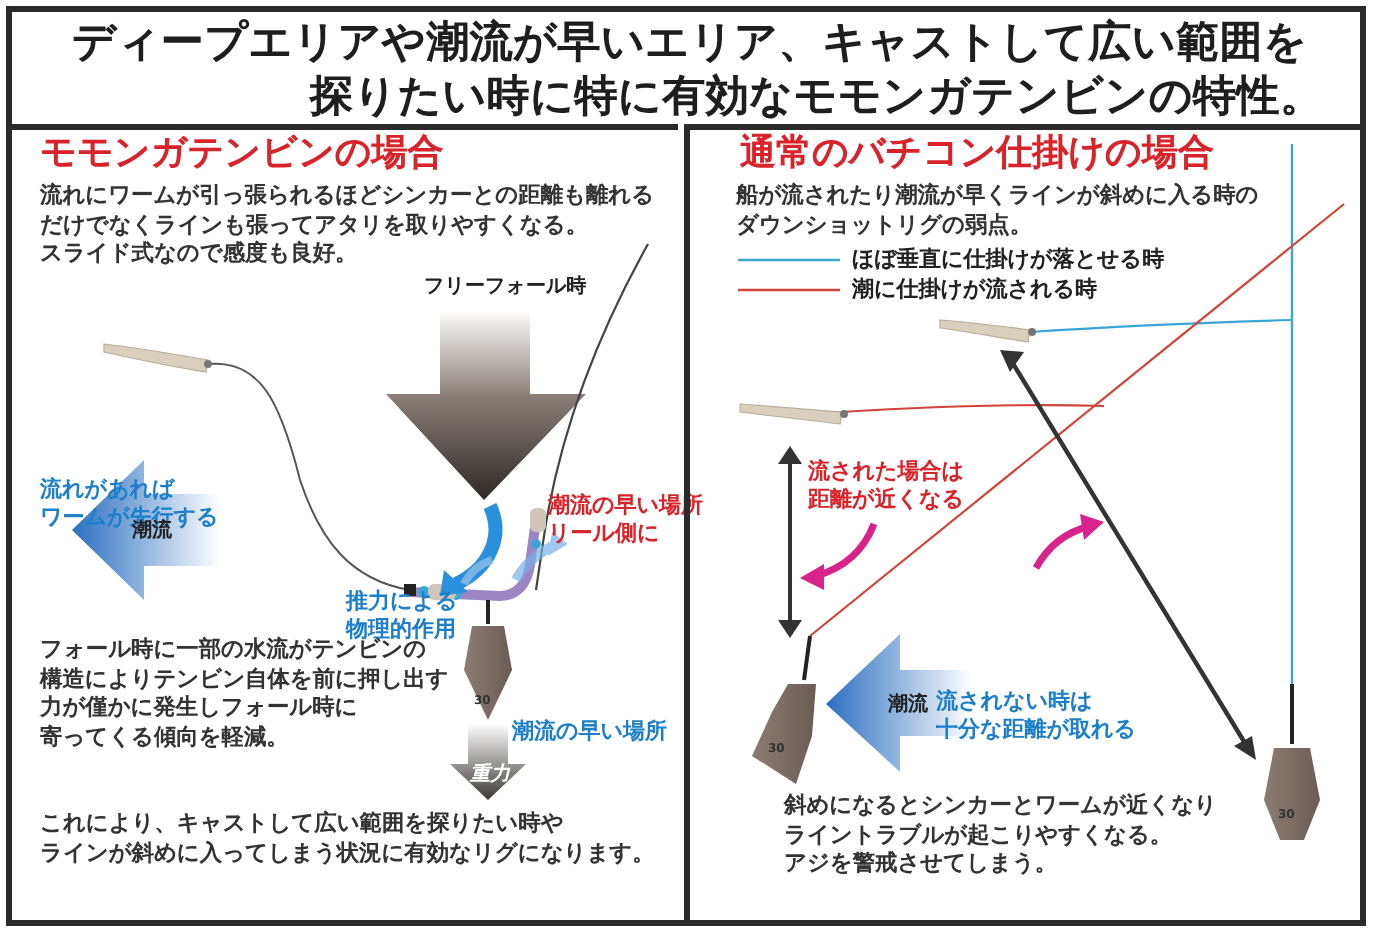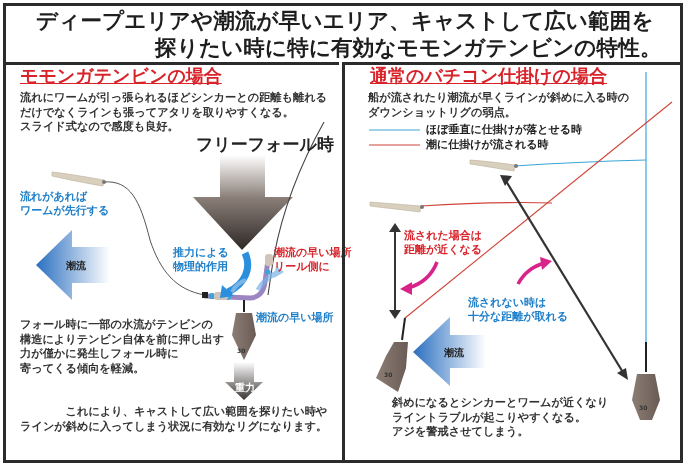--- a/index.html
+++ b/index.html
@@ -5,24 +5,24 @@
   html, body { margin:0; padding:0; }
   body { width:688px; height:469px; background:#ffffff; position:relative; overflow:hidden;
          font-family:"DejaVu Sans", "Liberation Sans", sans-serif; color:#2a2a2a; }
   .frame { position:absolute; left:3px; top:3px; width:680px; height:460px; border:3px solid #2b2b2b; box-sizing:border-box; }
   .title { position:absolute; font-weight:bold; color:#1e1e1e; white-space:nowrap; font-size:21.5px; letter-spacing:0.2px; }
   .t1 { left:14px; top:6px;margin-left:22px; }
   .t2 { left:155px; top:33px; }
   .panel { position:absolute; top:62px; height:401px; border-top:3px solid #2b2b2b; box-sizing:border-box; }
   .lp { left:6px; width:333px; border-left:0; }
   .rp { left:342px; width:338px; border-left:3px solid #2b2b2b; }
-  .ph { position:absolute; font-weight:bold; color:#d8232a; font-size:18px; white-space:nowrap;text-decoration:underline; }
+  .ph { position:absolute; font-weight:bold; color:#d8232a; font-size:18px; white-space:nowrap; }
   .txt { position:absolute; font-weight:bold; font-size:11.2px; line-height:14.6px; color:#333; white-space:nowrap; }
   .txt div { white-space:nowrap; }
-  .blue { color:#1e7fc9; }
+  .blue { color:#1e7fc9;margin-top:48px; }
   .red { color:#d8232a; }
   .dark { color:#222; }
   svg { position:absolute; left:0; top:0; }
   .lbl { position:absolute; font-weight:bold; white-space:nowrap; font-size:11px; line-height:14px; }
 </style>
 </head>
 <body>
 
 <div class="frame"></div>
 
@@ -95,45 +95,45 @@
 
   <g>
     <polygon points="234,362 254,362 254,382 263,382 244,400 225,382 234,382" fill="url(#gGravity)"></polygon>
   </g>
 
   <g>
     <polygon points="36,265 72,230 72,247 110,247 110,283 72,283 72,300" fill="url(#gCurrent)"></polygon>
   </g>
 </svg>
 
-<div class="lbl dark" style="left:196px;top:137px;font-size:17px;">フリーフォール時</div>
+<div class="lbl dark" style="left:212px;top:137px;font-size:10px;">フリーフォール時</div>
 <div class="lbl blue" style="left:20px;top:190px;">
   <div>流れがあれば</div>
   <div>ワームが先行する</div>
 </div>
 <div class="lbl dark" style="left:66px;top:259px;font-size:10px;">潮流</div>
 <div class="lbl blue" style="left:173px;top:246px;">
   <div>推力による</div>
   <div>物理的作用</div>
 </div>
 <div class="lbl red" style="left:274px;top:246px;">
   <div>潮流の早い場所</div>
   <div>リール側に</div>
 </div>
 <div class="lbl blue" style="left:256px;top:311px;">潮流の早い場所</div>
 <div class="lbl" style="left:237px;top:344px;font-size:6px;color:#333;">30</div>
-<div class="lbl" style="left:235px;top:381px;font-size:10px;color:#fff;">重力</div>
+<div class="lbl" style="left:235px;top:381px;font-size:10px;color:#fff;font-style:italic;">重力</div>
 
 <div class="txt" style="left:20px;top:318px;">
   <div>フォール時に一部の水流がテンビンの</div>
   <div>構造によりテンビン自体を前に押し出す</div>
   <div>力が僅かに発生しフォール時に</div>
   <div>寄ってくる傾向を軽減。</div>
 </div>
-<div class="txt" style="left:20px;top:405px;text-align:right;">
+<div class="txt" style="left:20px;top:405px;">
   <div>これにより、キャストして広い範囲を探りたい時や</div>
   <div>ラインが斜めに入ってしまう状況に有効なリグになります。</div>
 </div>
 
 <div class="panel rp"></div>
 <div class="ph" style="left:370px;top:64px;">通常のバチコン仕掛けの場合</div>
 <div class="txt" style="left:368px;top:91px;">
   <div>船が流されたり潮流が早くラインが斜めに入る時の</div>
   <div>ダウンショットリグの弱点。</div>
 </div>

